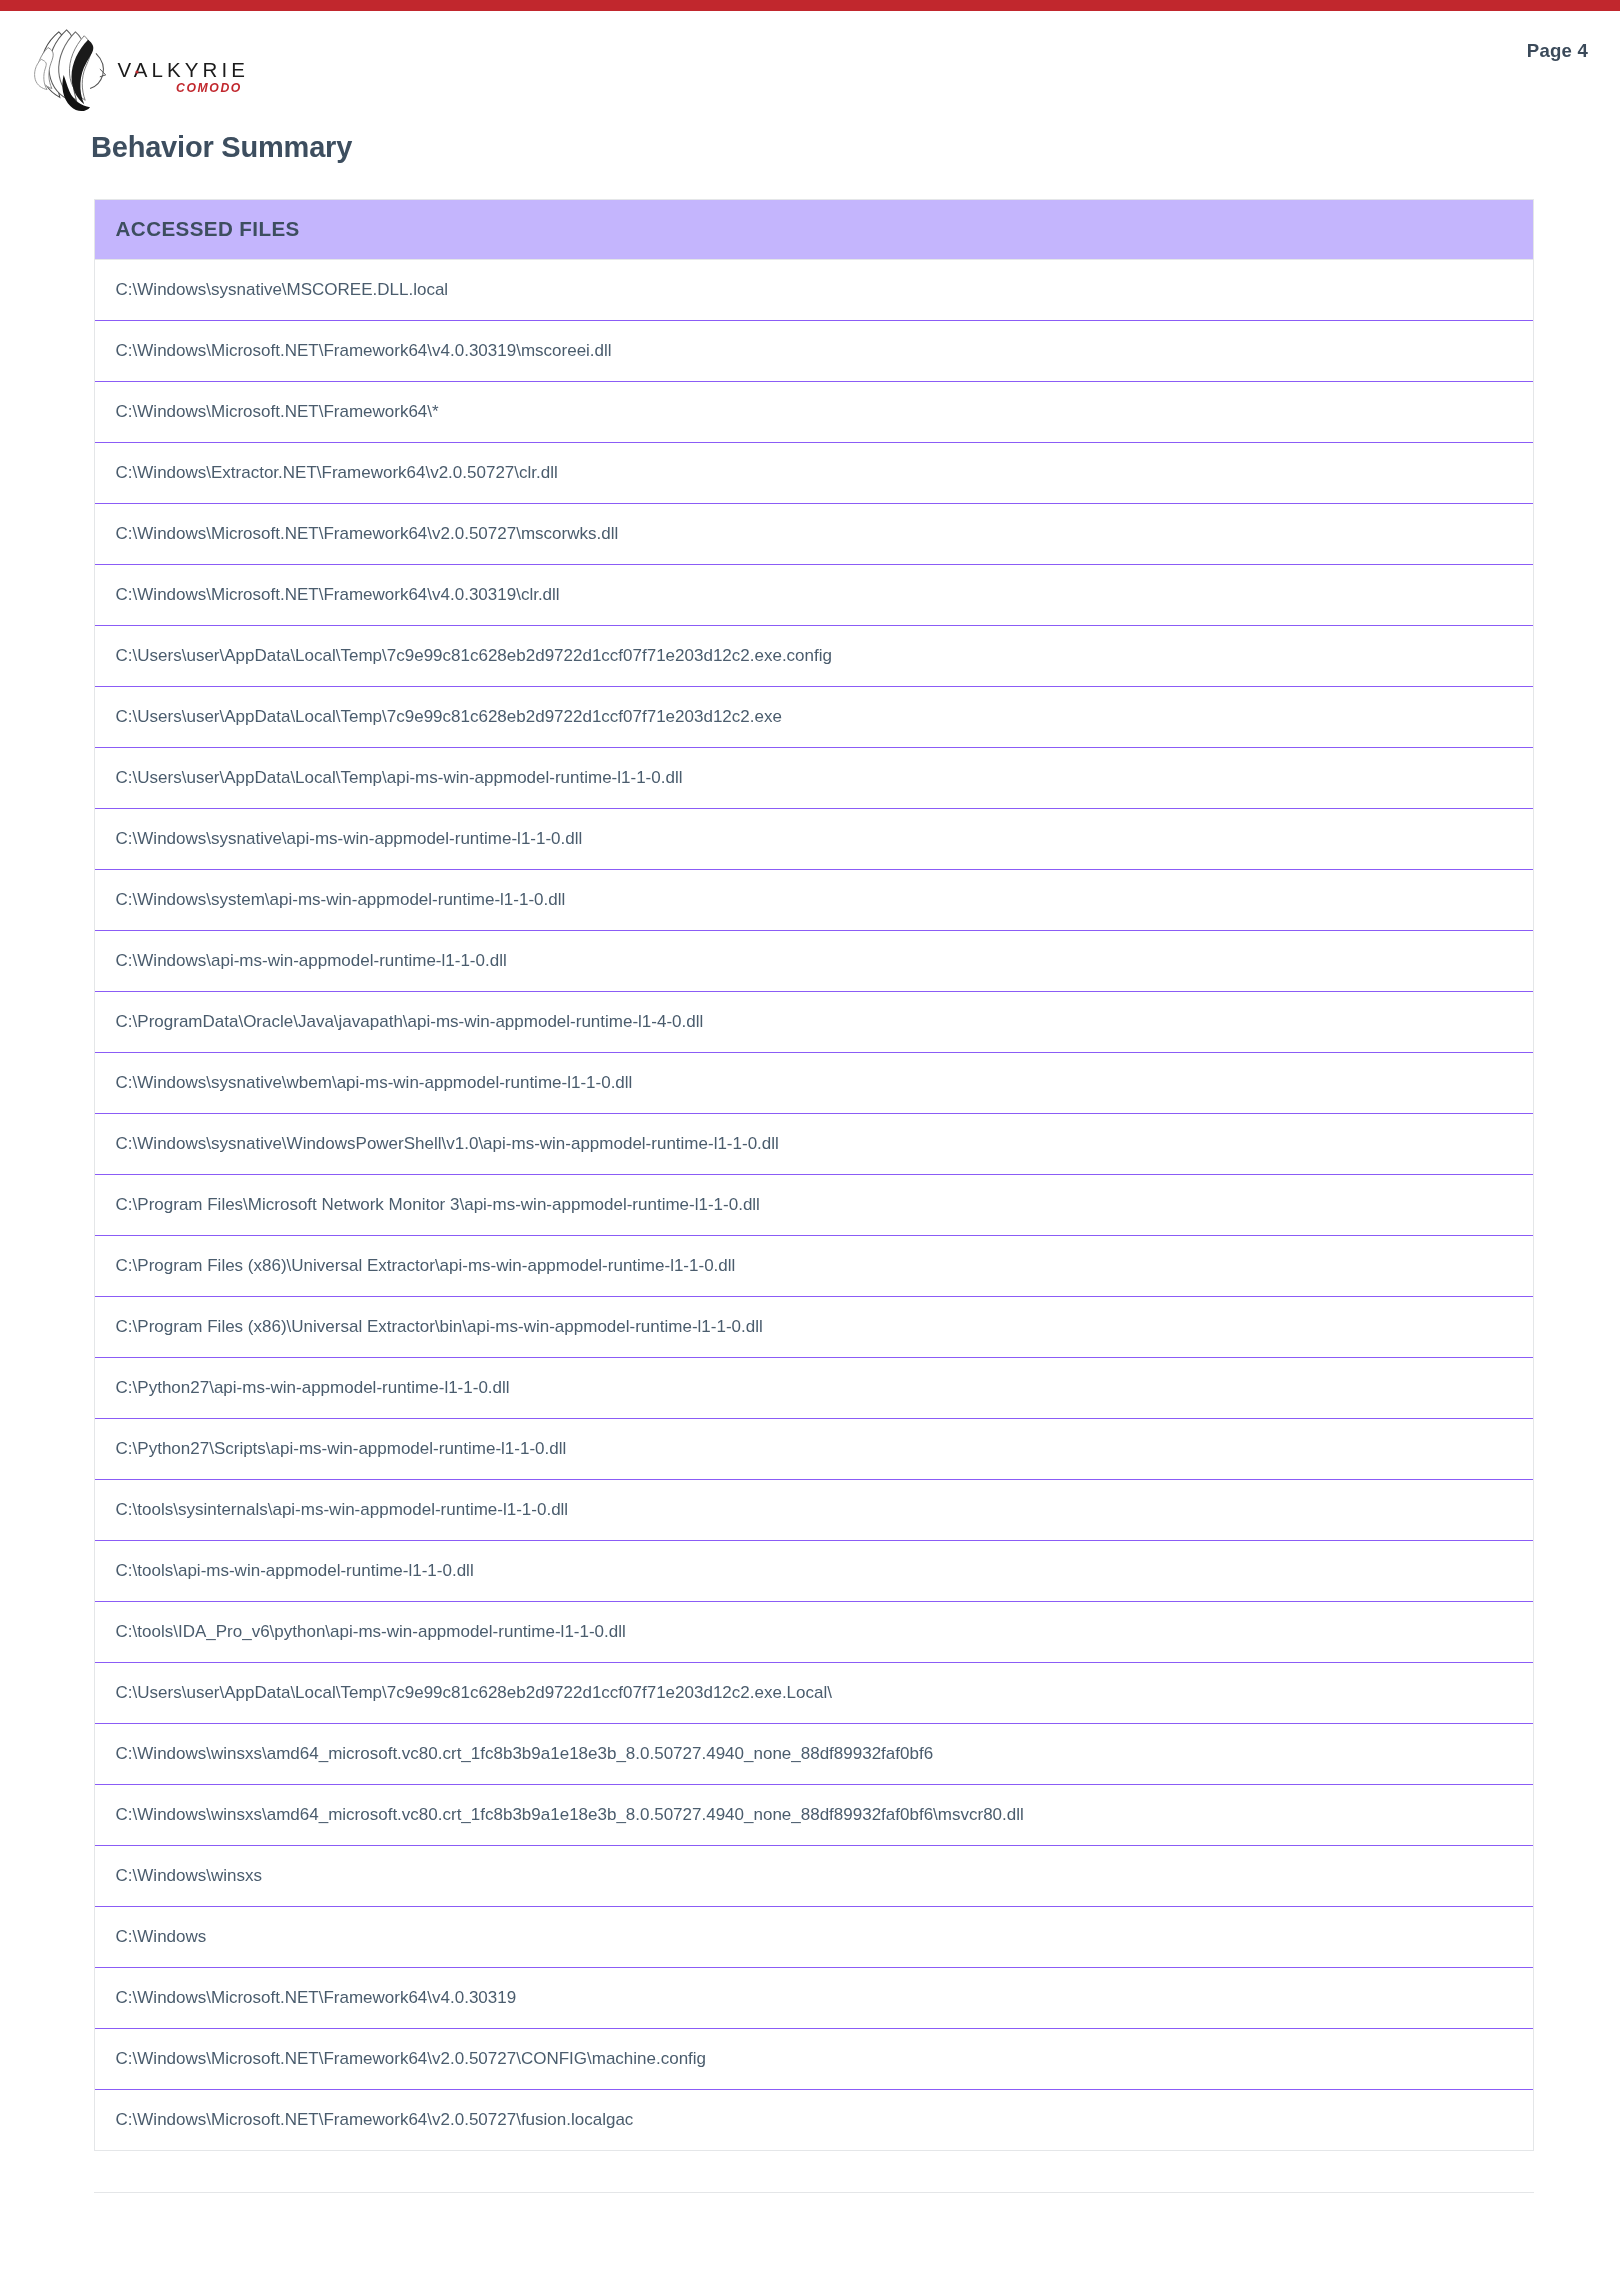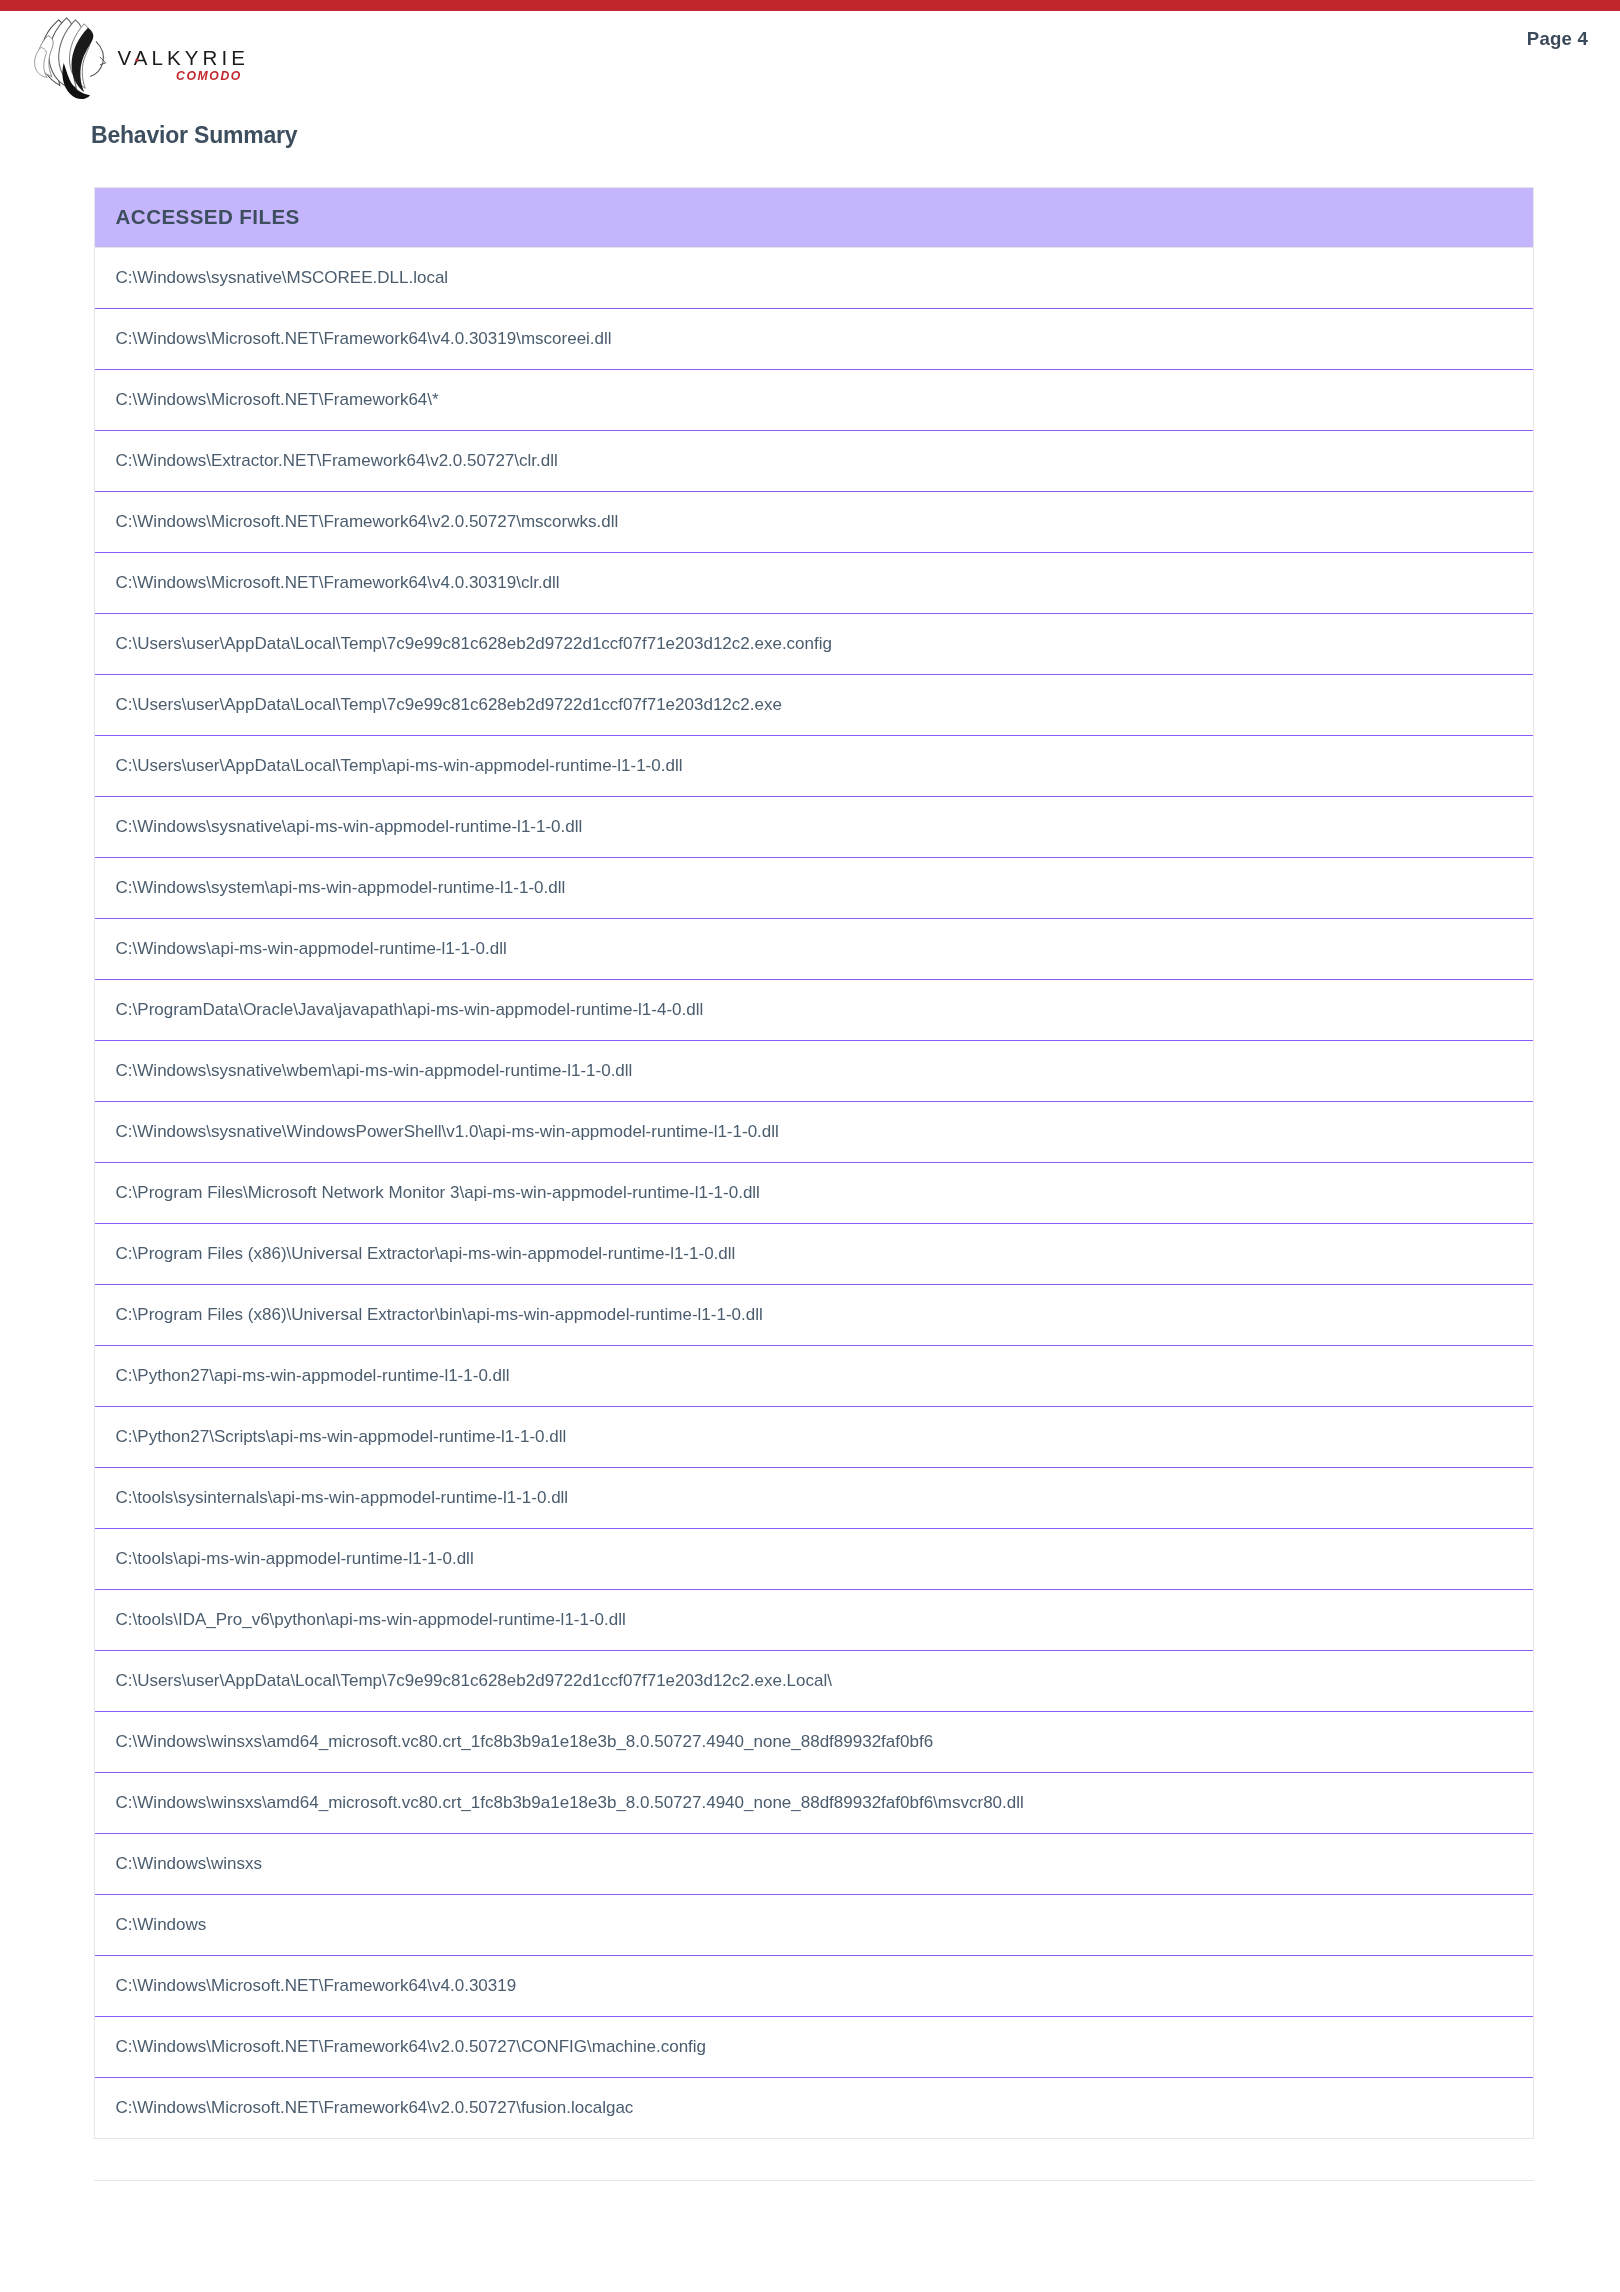--- a/index.html
+++ b/index.html
@@ -31,20 +31,21 @@
     position: absolute;
     top: 10.8px;
     left: 0;
     width: 1620px;
   }
 
   
   .header {
     position: relative;
     height: 108px;
+    margin-top: 12px;
   }
   .logo {
     position: absolute;
     left: 27.4px;
     top: 2.9px;
     width: 265px;
     height: 88px;
   }
   .logo svg { display: block; }
 
@@ -55,21 +56,21 @@
     font-size: 18.6px;
     font-weight: bold;
     color: #3b4a5a;
     letter-spacing: 0.2px;
   }
 
   
   .section-title {
     margin: 0;
     padding: 0 0 0 91px;
-    font-size: 23px;
+    font-size: 29px;
     font-weight: bold;
     color: #3d4e5f;
     letter-spacing: -0.2px;
     line-height: 33px;
   }
 
   
   .table-wrap {
     margin: 35px 86px 0 94px;
     border: 1px solid #e4e6e8;

